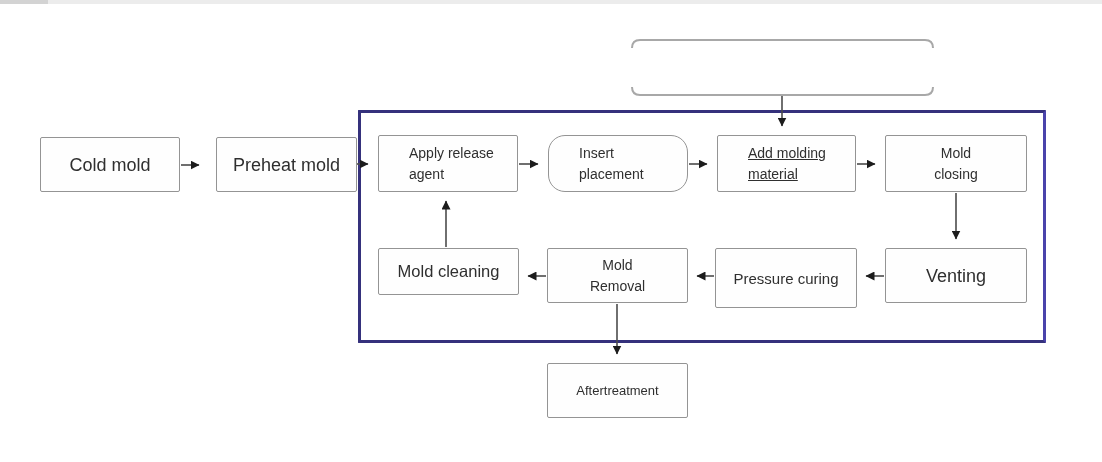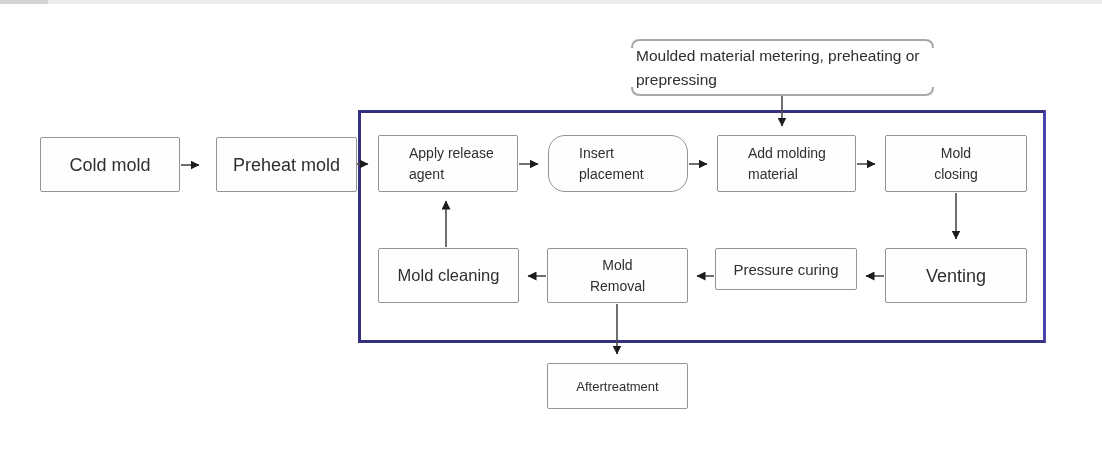--- a/index.html
+++ b/index.html
@@ -22,27 +22,27 @@
   }
   .node .lbl{display:block;line-height:21px;font-size:14px;}
   .node.left-al{justify-content:flex-start;text-align:left;padding-left:30px;}
   .lbl.lg{font-size:18px;line-height:22px;}
   .lbl.md{font-size:16.5px;}
   .lbl.sm{font-size:13px;}
   .n-cold     {left:40px;  top:137px; width:140px; height:55px;align-items:center;}
   .n-preheat  {left:216px; top:137px; width:141px; height:55px;}
   .n-apply    {left:378px; top:135px; width:140px; height:57px;}
   .n-insert   {left:548px; top:135px; width:140px; height:57px;border-radius:17px;}
-  .n-add      {left:717px; top:135px; width:139px; height:57px;}
+  .n-add      {left:717px; top:135px; width:139px; height:57px;text-decoration:underline;}
   .n-closing  {left:885px; top:135px; width:142px; height:57px;}
-  .n-cleaning {left:378px; top:248px; width:141px; height:55px;}
+  .n-cleaning {left:378px; top:248px; width:141px; height:47px;}
   .n-removal  {left:547px; top:248px; width:141px; height:55px;}
-  .n-pressure {left:715px; top:248px; width:142px; height:42px;}
+  .n-pressure {left:715px; top:248px; width:142px; height:60px;}
   .n-venting  {left:885px; top:248px; width:142px; height:55px;}
-  .n-after    {left:547px; top:363px; width:141px; height:46px;}
+  .n-after    {left:547px; top:363px; width:141px; height:55px;}
   .w97{width:97px;} .w85{width:85px;} .w62{width:62px;} .w75{width:75px;}
   .prep-text{
     position:absolute;left:636px;top:44px;width:300px;
     font-size:15.5px;line-height:24px;text-align:left;color:#2f2f2f;
   }
   .n-pressure .lbl{font-size:15px;}
 </style>
 </head>
 <body>
 
@@ -81,23 +81,20 @@
   </svg>
 
   <div class="node n-cold">
     <span class="lbl lg">Cold mold</span>
   </div>
 
   <div class="node n-preheat">
     <span class="lbl lg">Preheat mold</span>
   </div>
 
-  <div class="prep-text">
-    <span>Moulded material metering, preheating or prepressing</span>
-  </div>
 
   <div class="node n-apply left-al">
     <span class="lbl w97">Apply release agent</span>
   </div>
 
   <div class="node n-insert left-al">
     <span class="lbl w97">Insert placement</span>
   </div>
 
   <div class="node n-add left-al">

